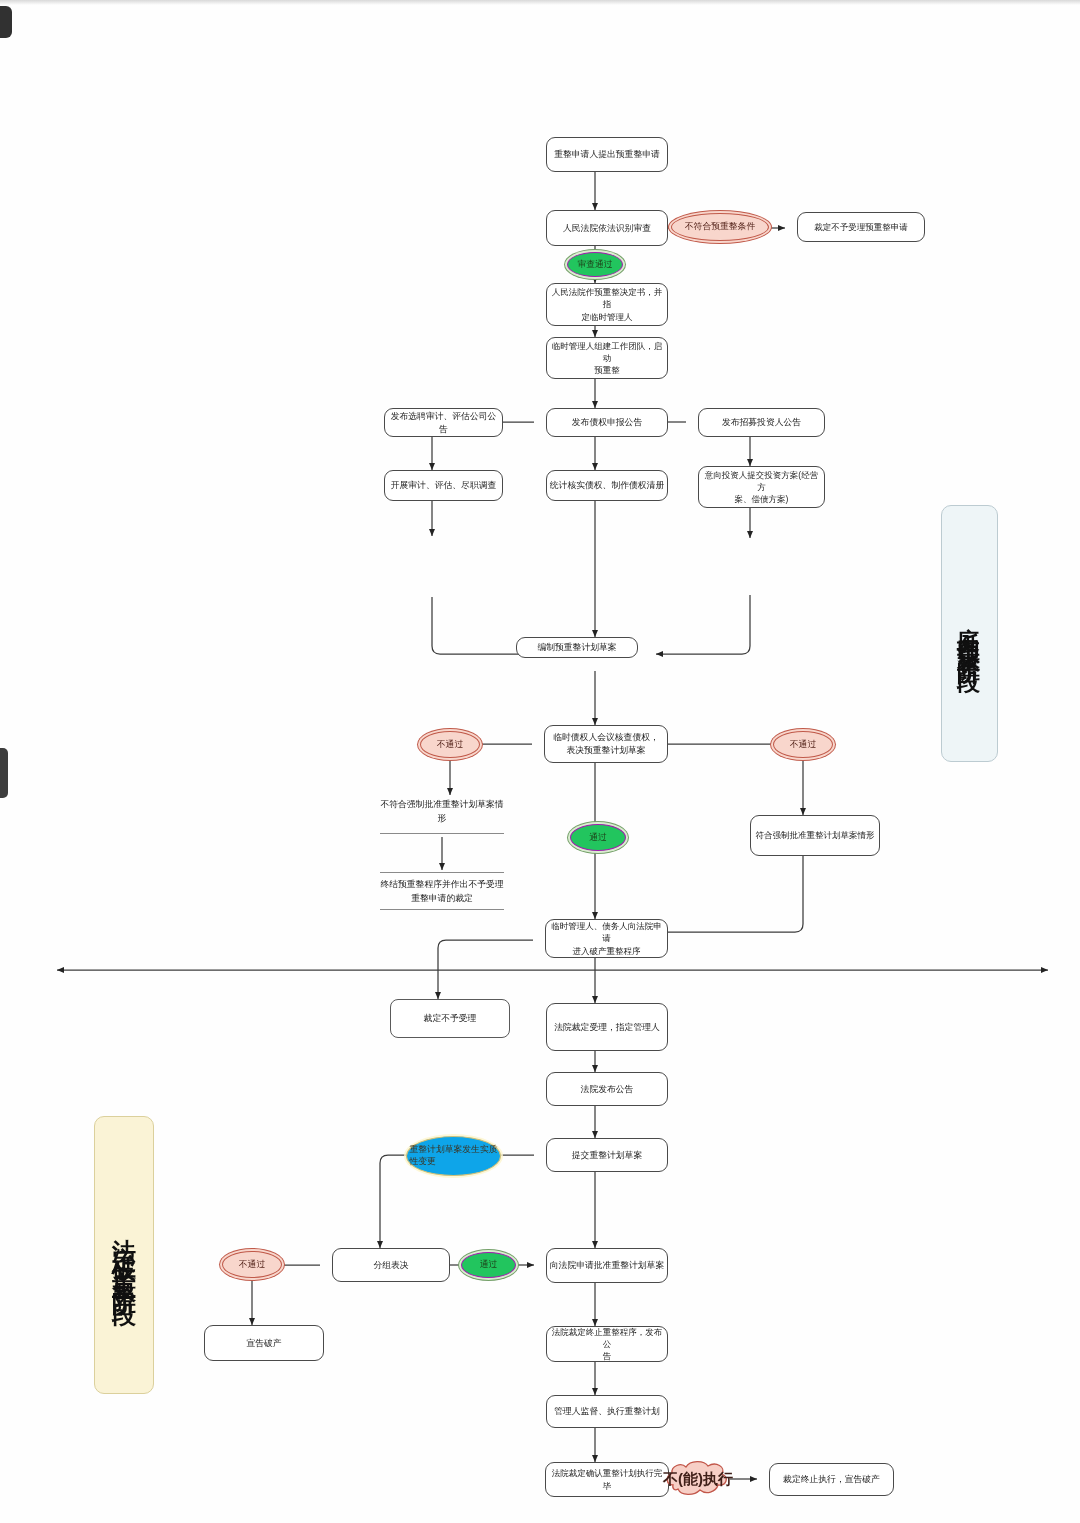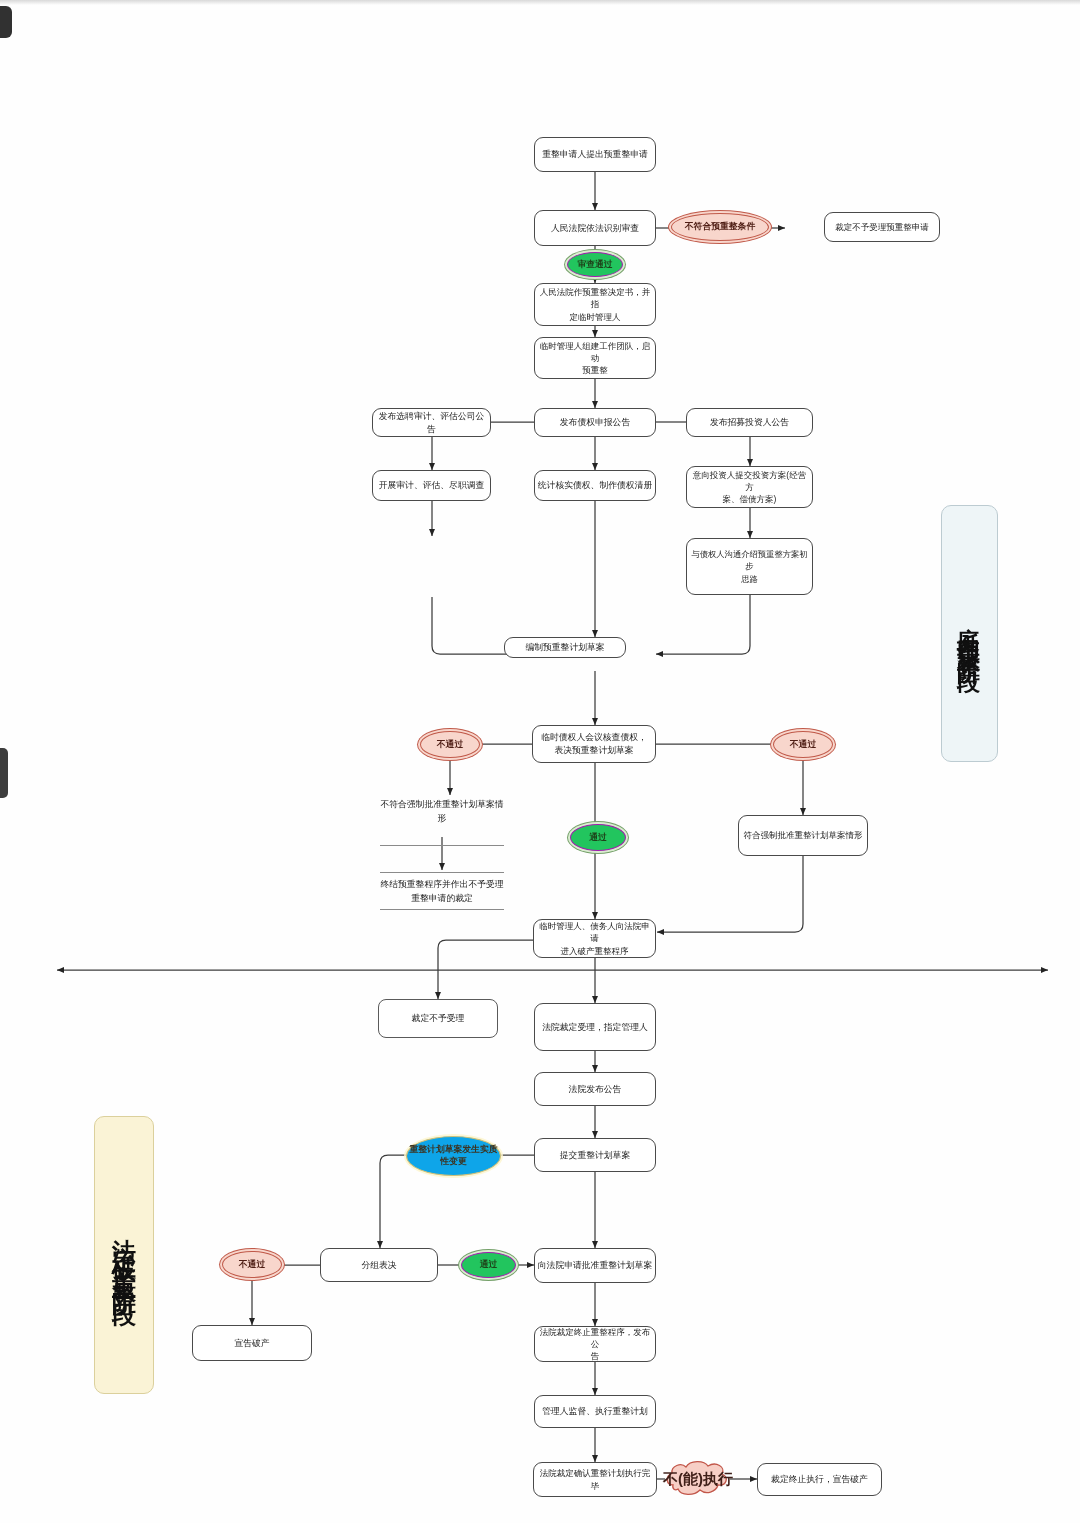--- a/index.html
+++ b/index.html
@@ -5,34 +5,34 @@
   html,body{margin:0;padding:0;background:#ffffff;}
   #page{position:relative;width:1080px;height:1523px;background:#fefefe;overflow:hidden;
         font-family:"Liberation Sans","DejaVu Sans",sans-serif;color:#1c1c1c;}
   #page::before{content:"";position:absolute;left:0;top:0;width:100%;height:5px;
         background:linear-gradient(#d9d9d9,rgba(255,255,255,0));pointer-events:none;}
   .title{position:absolute;left:605px;top:42px;transform:translateX(-50%);
         font-size:44px;font-weight:700;letter-spacing:2px;color:#141414;white-space:nowrap;}
   .wires{position:absolute;left:0;top:0;z-index:1;}
   .box{position:absolute;z-index:2;background:#fff;border:1.4px solid #4a4a4a;border-radius:9px;
         display:flex;align-items:center;justify-content:center;text-align:center;
-        font-size:8.8px;line-height:1.45;padding:9px 2px;box-sizing:border-box;white-space:pre-line;}
+        font-size:8.8px;line-height:1.45;padding:9px 2px;box-sizing:border-box;white-space:pre-line;margin-left:12px;}
   .box.sm{font-size:8.5px;}
   .box.xs{font-size:8.3px;}
   .box.sharp{border-radius:8px;border-color:#5a5a5a;}
   .ellipse{position:absolute;z-index:2;border-radius:50%;display:flex;align-items:center;justify-content:center;
-        text-align:center;font-size:8.8px;font-weight:700;box-sizing:border-box;white-space:pre-line;line-height:1.35;}
+        font-size:8.8px;font-weight:400;box-sizing:border-box;white-space:pre-line;line-height:1.35;}
   .ellipse.pink{background:#f8d6cc;border:1px solid #c05a4a;color:#4e1d14;
         box-shadow:0 0 0 2px #f8d6cc,0 0 0 3px #c05a4a;}
   .ellipse.green{background:#22c55e;border:1px solid #a21caf;color:#1e431a;
         box-shadow:0 0 0 2px #daecd0,0 0 0 3px #74a069;}
   .ellipse.yellow{background:#0ea5e9;border:1.2px solid #cfc078;color:#3c3422;
         box-shadow:0 0 0 2px rgba(252,245,205,.8);}
   .tblock{position:absolute;z-index:2;text-align:center;font-size:8.8px;line-height:1.6;white-space:pre-line;}
-  .tblock.underline{border-bottom:1px solid #8a8a8a;padding-bottom:20px;}
+  .tblock.underline{border-bottom:1px solid #8a8a8a;padding-bottom:8px;}
   .tblock.lines{border-top:1px solid #8a8a8a;border-bottom:1px solid #8a8a8a;padding:4px 0;}
   .stage{position:absolute;z-index:2;writing-mode:vertical-rl;text-orientation:upright;
         display:flex;align-items:center;justify-content:center;font-weight:700;border-radius:10px;box-sizing:border-box;}
   .stage.blue{background:#eef5f7;border:1px solid #bccbd1;color:#101010;font-size:23px;letter-spacing:7px;}
   .stage.yellow{background:#faf3d6;border:1px solid #dbd09c;color:#101010;font-size:24px;letter-spacing:9px;}
   .cloud-wrap{position:absolute;z-index:2;}
   .cloud-text{position:absolute;z-index:3;display:flex;align-items:center;justify-content:center;
         font-size:15px;font-weight:600;color:#3f1f18;text-align:center;}
   .smudge{position:absolute;z-index:4;background:#1b1b1b;}
 </style>
@@ -95,35 +95,33 @@
       <path d="M730 1479 L757 1479" marker-end="url(#ah)"></path>
     </g>
   </svg>
 
   <div class="stage blue" style="left:941px;top:505px;width:57px;height:257px">庭内预重整阶段</div>
   <div class="stage yellow" style="left:94px;top:1116px;width:60px;height:278px">法定破产重整阶段</div>
 
   <div class="box" style="left:534px;top:137px;width:122px;height:35px">重整申请人提出预重整申请</div>
   <div class="box" style="left:534px;top:210px;width:122px;height:36px">人民法院依法识别审查</div>
   <div class="ellipse pink" style="left:671px;top:213px;width:98px;height:28px">不符合预重整条件</div>
-  <div class="box sm" style="left:824px;top:212px;width:116px;height:30px">裁定不予受理预重整申请</div>
+  <div class="box sm" style="left:785px;top:212px;width:128px;height:30px">裁定不予受理预重整申请</div>
   <div class="ellipse green" style="left:567px;top:252px;width:56px;height:25px">审查通过</div>
   <div class="box sm" style="left:534px;top:283px;width:122px;height:43px">人民法院作预重整决定书，并指
 定临时管理人</div>
   <div class="box sm" style="left:534px;top:337px;width:122px;height:42px">临时管理人组建工作团队，启动
 预重整</div>
   <div class="box" style="left:372px;top:408px;width:119px;height:29px">发布选聘审计、评估公司公告</div>
   <div class="box" style="left:534px;top:408px;width:122px;height:29px">发布债权申报公告</div>
   <div class="box" style="left:686px;top:408px;width:127px;height:29px">发布招募投资人公告</div>
   <div class="box" style="left:372px;top:470px;width:119px;height:31px">开展审计、评估、尽职调查</div>
   <div class="box" style="left:534px;top:470px;width:122px;height:31px">统计核实债权、制作债权清册</div>
   <div class="box sm" style="left:686px;top:466px;width:127px;height:42px">意向投资人提交投资方案(经营方
 案、偿债方案)</div>
-  <div class="box xs" style="left:686px;top:538px;width:127px;height:57px">与债权人沟通介绍预重整方案初步
-思路</div>
   <div class="box" style="left:504px;top:637px;width:122px;height:21px">编制预重整计划草案</div>
   <div class="box" style="left:532px;top:725px;width:124px;height:38px">临时债权人会议核查债权，
 表决预重整计划草案</div>
   <div class="ellipse pink" style="left:420px;top:731px;width:60px;height:27px">不通过</div>
   <div class="ellipse pink" style="left:773px;top:731px;width:60px;height:27px">不通过</div>
   <div class="tblock underline" style="left:380px;top:797px;width:124px">不符合强制批准重整计划草案情
 形</div>
   <div class="ellipse green" style="left:570px;top:824px;width:56px;height:27px">通过</div>
   <div class="box sm" style="left:738px;top:815px;width:130px;height:41px">符合强制批准重整计划草案情形</div>
   <div class="tblock lines" style="left:380px;top:872px;width:124px">终结预重整程序并作出不予受理

